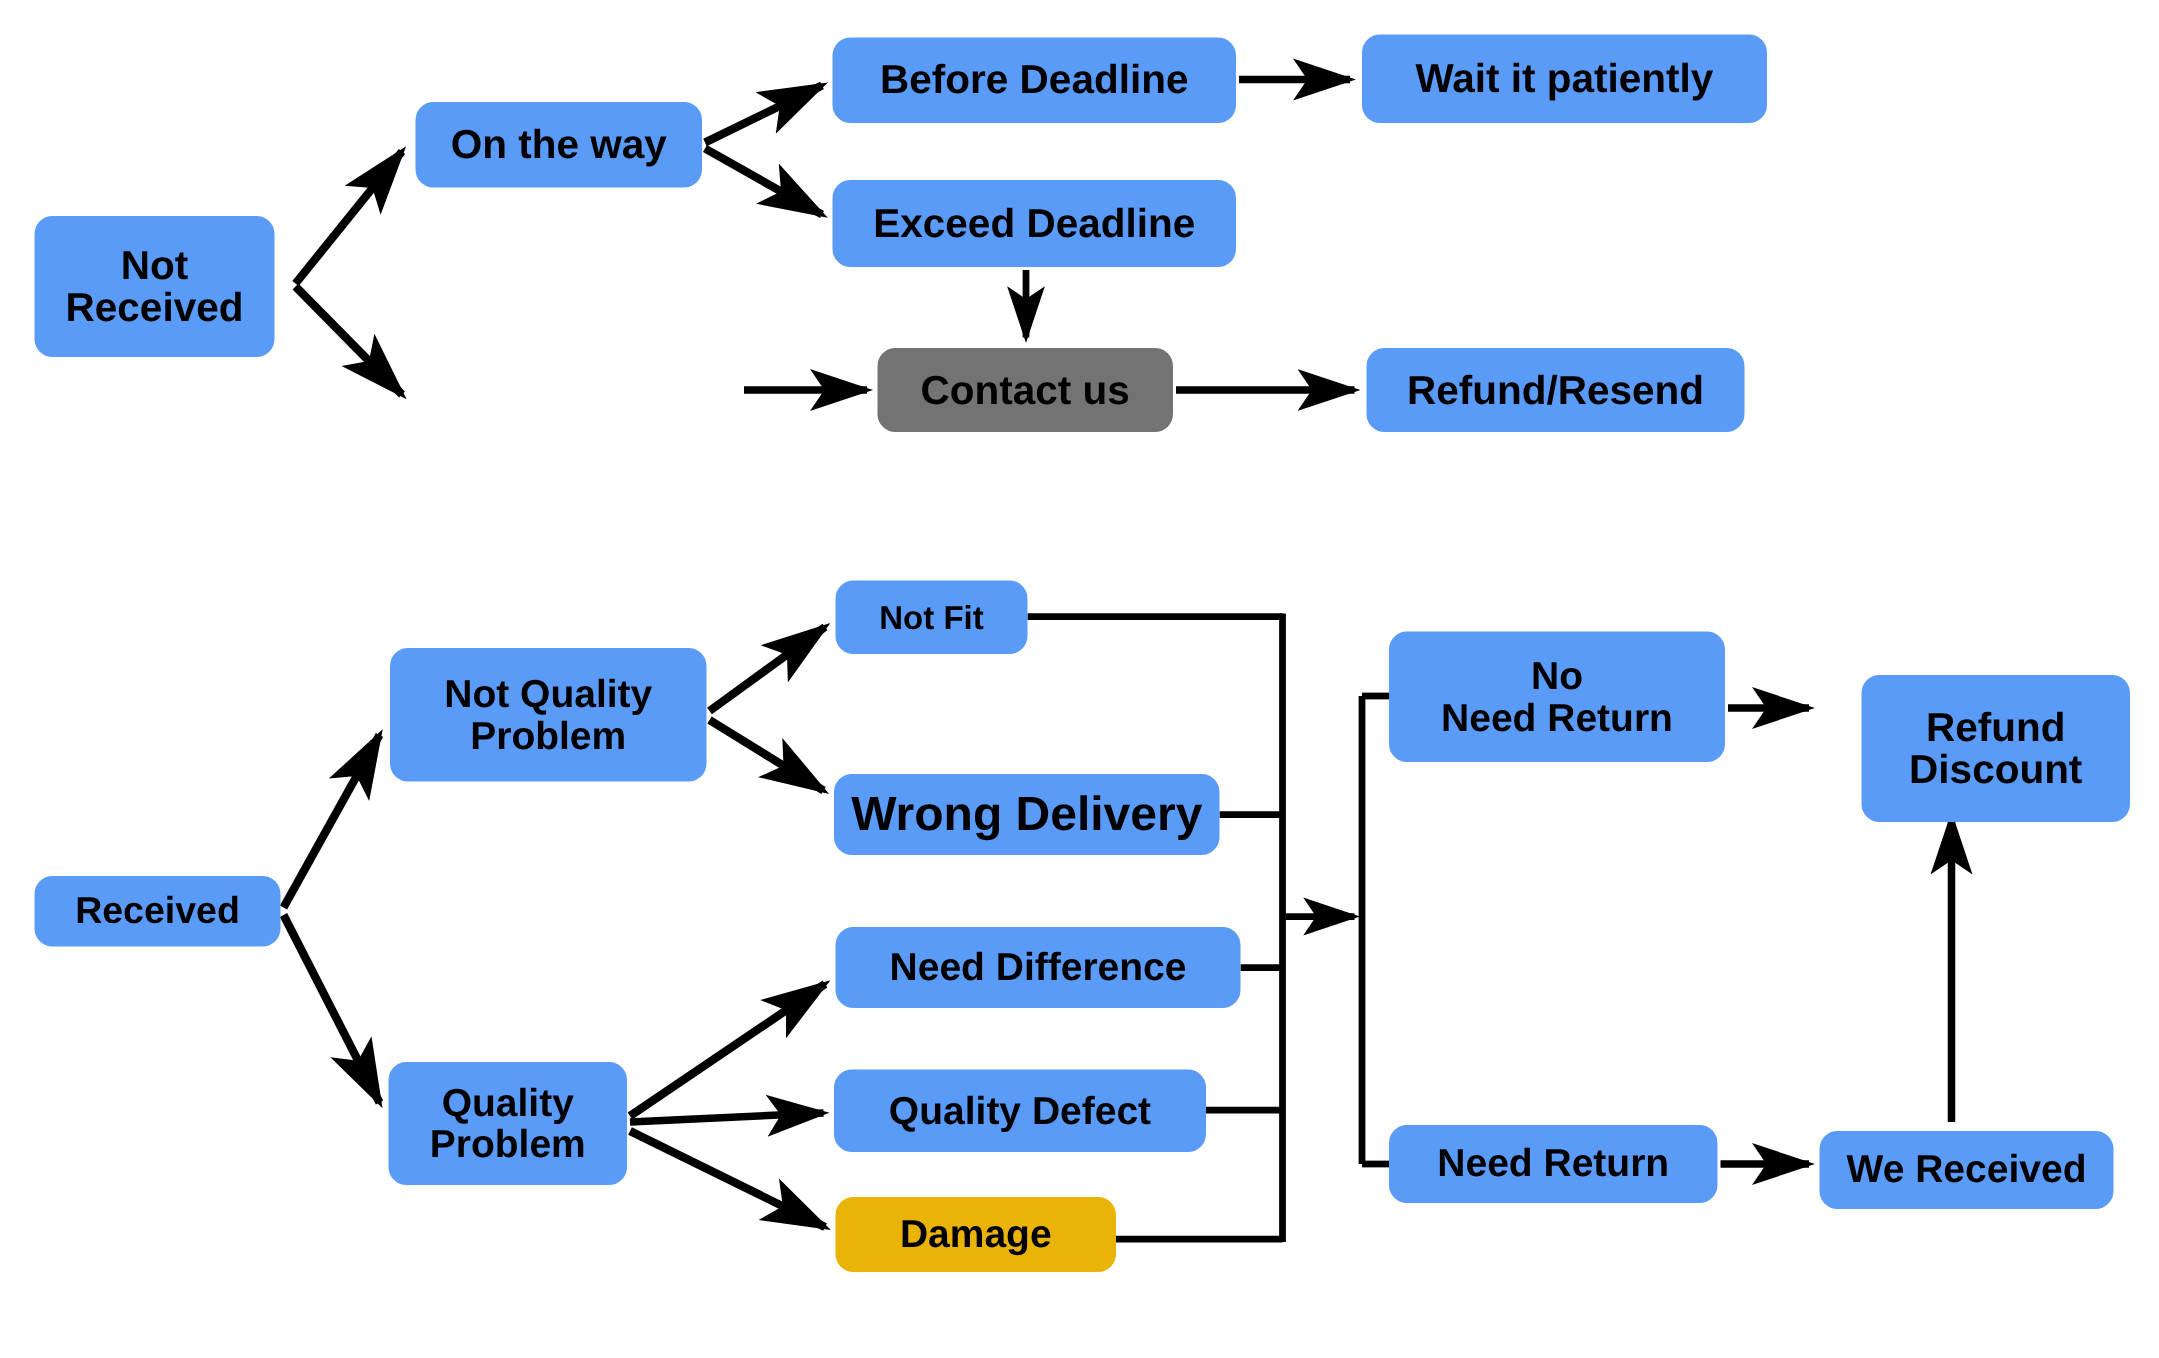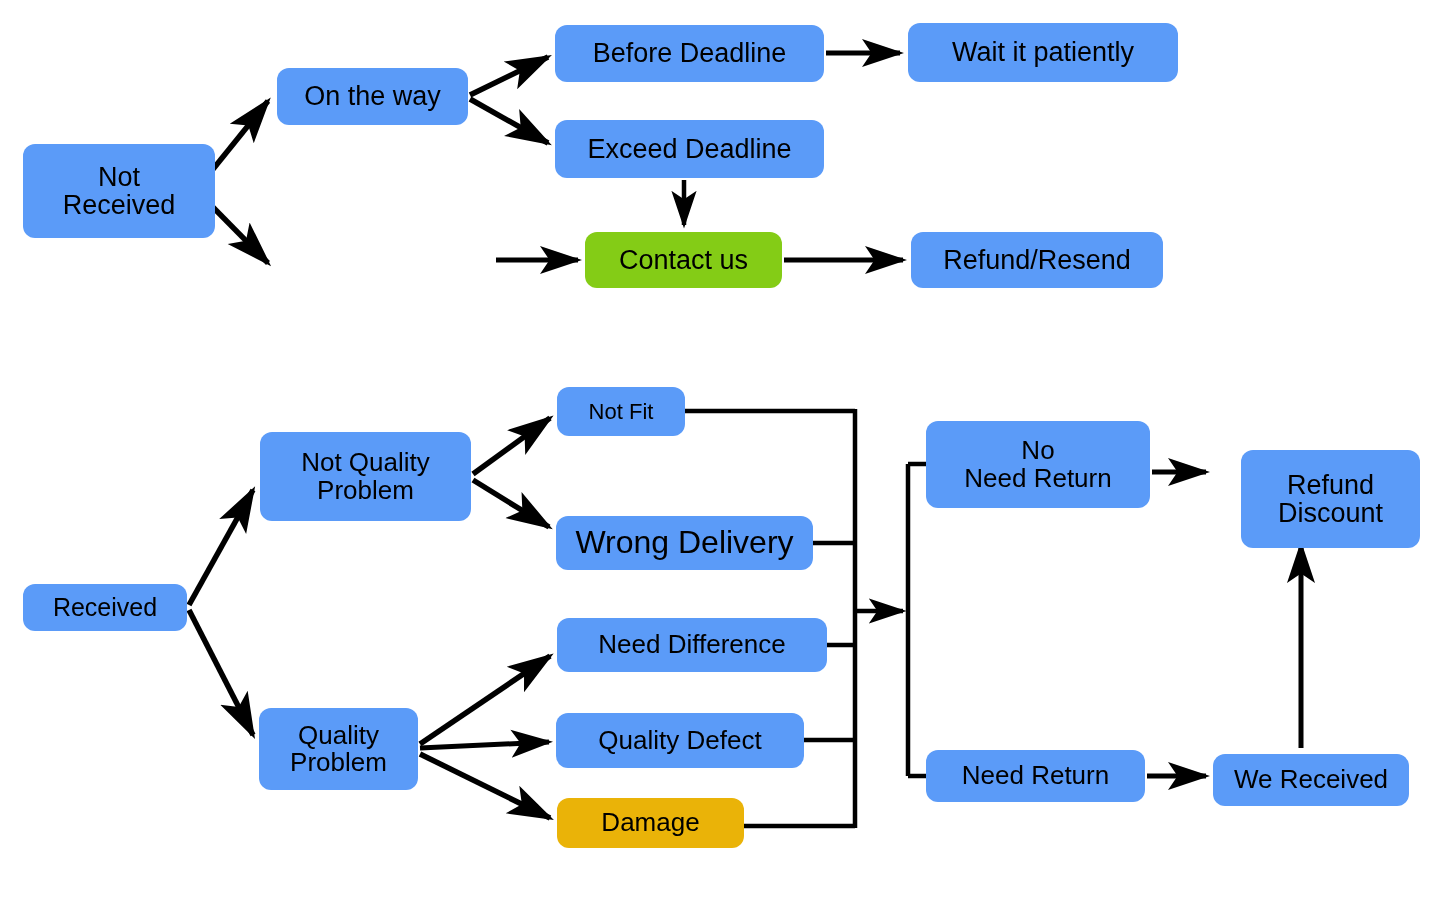--- a/index.html
+++ b/index.html
@@ -4,21 +4,21 @@
 <style>
   html,body{margin:0;padding:0;background:#ffffff;}
   body{width:1439px;height:905px;overflow:hidden;
        font-family:"Liberation Sans","DejaVu Sans",sans-serif;}
   #stage{position:relative;width:1439px;height:905px;background:#fff;}
   #edges{position:absolute;left:0;top:0;width:1439px;height:905px;}
   .node{position:absolute;box-sizing:border-box;
         background:#5B9BF8;border-radius:12px;
         display:flex;align-items:center;justify-content:center;
         text-align:center;color:#000;line-height:1.05;
-        white-space:pre-line;z-index:2;}
+        white-space:pre-line;z-index:2;font-weight:bold;}
   .footer{position:absolute;color:#1a1a1a;z-index:3;
           white-space:nowrap;}
 </style>
 </head>
 <body>
 
 <div id="stage" style="background: rgb(255, 255, 255);">
 
   <svg id="edges" viewBox="0 0 1439 905" xmlns="http://www.w3.org/2000/svg">
     <defs>
@@ -73,27 +73,27 @@
       <path d="M908,776 L928,776" stroke-width="4.5"></path>
 
       <path d="M1152,472 L1206,472" stroke-width="5" marker-end="url(#ah)"></path>
 
       <path d="M1147,776 L1206,776" stroke-width="5" marker-end="url(#ah)"></path>
 
       <path d="M1301,748 L1301,545" stroke-width="5" marker-end="url(#ah)"></path>
     </g>
   </svg>
 
-  <div class="node" style="left: 23px; top: 144px; width: 192px; height: 94px; font-size: 27px; background: rgb(91, 155, 248); color: rgb(0, 0, 0);">Not
+  <div class="node" style="left: 23px; top: 144px; width: 160px; height: 94px; font-size: 27px; background: rgb(91, 155, 248); color: rgb(0, 0, 0);">Not
 Received</div>
   <div class="node" style="left: 277px; top: 68px; width: 191px; height: 57px; font-size: 27px; background: rgb(91, 155, 248); color: rgb(0, 0, 0);">On the way</div>
   <div class="node" style="left: 555px; top: 25px; width: 269px; height: 57px; font-size: 27px; background: rgb(91, 155, 248); color: rgb(0, 0, 0);">Before Deadline</div>
   <div class="node" style="left: 555px; top: 120px; width: 269px; height: 58px; font-size: 27px; background: rgb(91, 155, 248); color: rgb(0, 0, 0);">Exceed Deadline</div>
   <div class="node" style="left: 908px; top: 23px; width: 270px; height: 59px; font-size: 27px; background: rgb(91, 155, 248); color: rgb(0, 0, 0);">Wait it patiently</div>
-  <div class="node" style="left: 585px; top: 232px; width: 197px; height: 56px; font-size: 27px; background: #84cc16; color: rgb(0, 0, 0);">Contact us</div>
+  <div class="node" style="left: 585px; top: 232px; width: 197px; height: 56px; font-size: 27px; background: #737373; color: rgb(0, 0, 0);">Contact us</div>
   <div class="node" style="left: 911px; top: 232px; width: 252px; height: 56px; font-size: 27px; background: rgb(91, 155, 248); color: rgb(0, 0, 0);">Refund/Resend</div>
   <div class="node" style="left: 23px; top: 584px; width: 164px; height: 47px; font-size: 25px; background: rgb(91, 155, 248); color: rgb(0, 0, 0);">Received</div>
   <div class="node" style="left: 260px; top: 432px; width: 211px; height: 89px; font-size: 26px; background: rgb(91, 155, 248); color: rgb(0, 0, 0);">Not Quality
 Problem</div>
   <div class="node" style="left: 259px; top: 708px; width: 159px; height: 82px; font-size: 26px; background: rgb(91, 155, 248); color: rgb(0, 0, 0);">Quality
 Problem</div>
   <div class="node" style="left: 557px; top: 387px; width: 128px; height: 49px; font-size: 22px; background: rgb(91, 155, 248); color: rgb(0, 0, 0);">Not Fit</div>
   <div class="node" style="left: 556px; top: 516px; width: 257px; height: 54px; font-size: 32px; background: rgb(91, 155, 248); color: rgb(0, 0, 0);">Wrong Delivery</div>
   <div class="node" style="left: 557px; top: 618px; width: 270px; height: 54px; font-size: 26px; background: rgb(91, 155, 248); color: rgb(0, 0, 0);">Need Difference</div>
   <div class="node" style="left: 556px; top: 713px; width: 248px; height: 55px; font-size: 26px; background: rgb(91, 155, 248); color: rgb(0, 0, 0);">Quality Defect</div>

